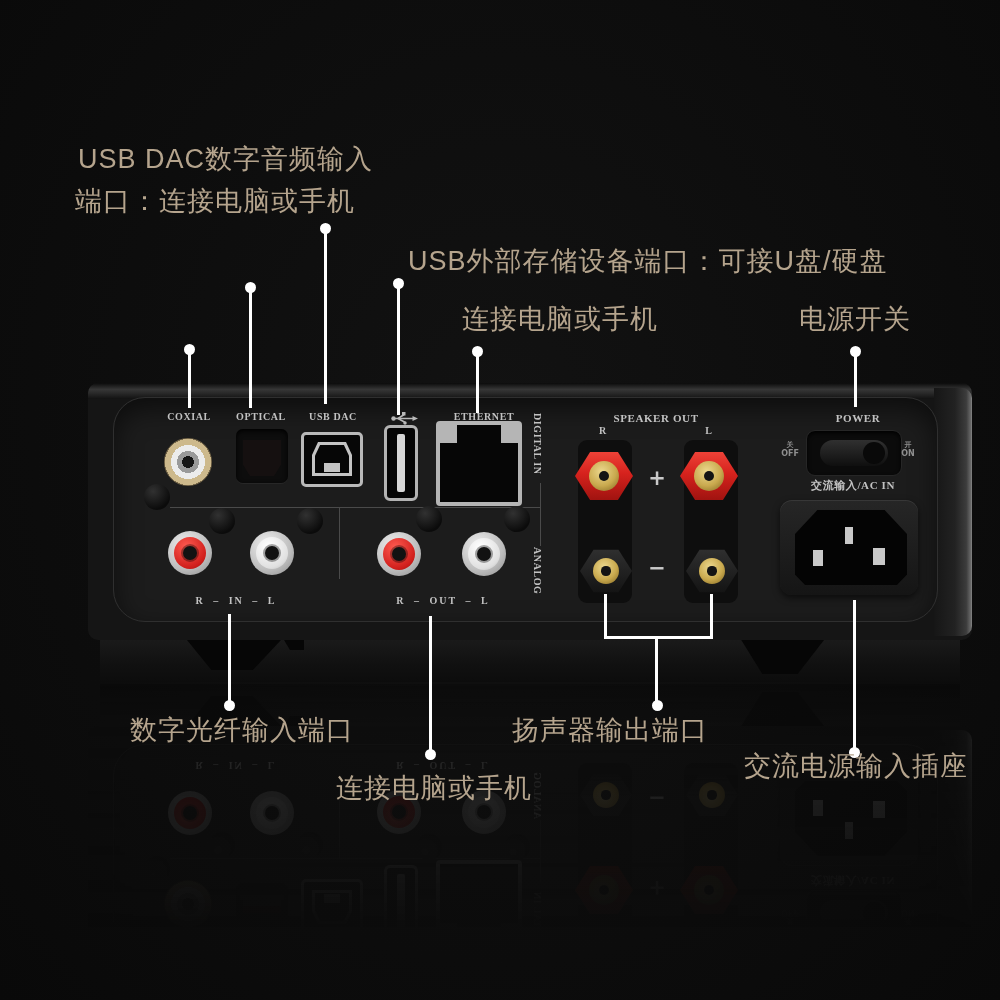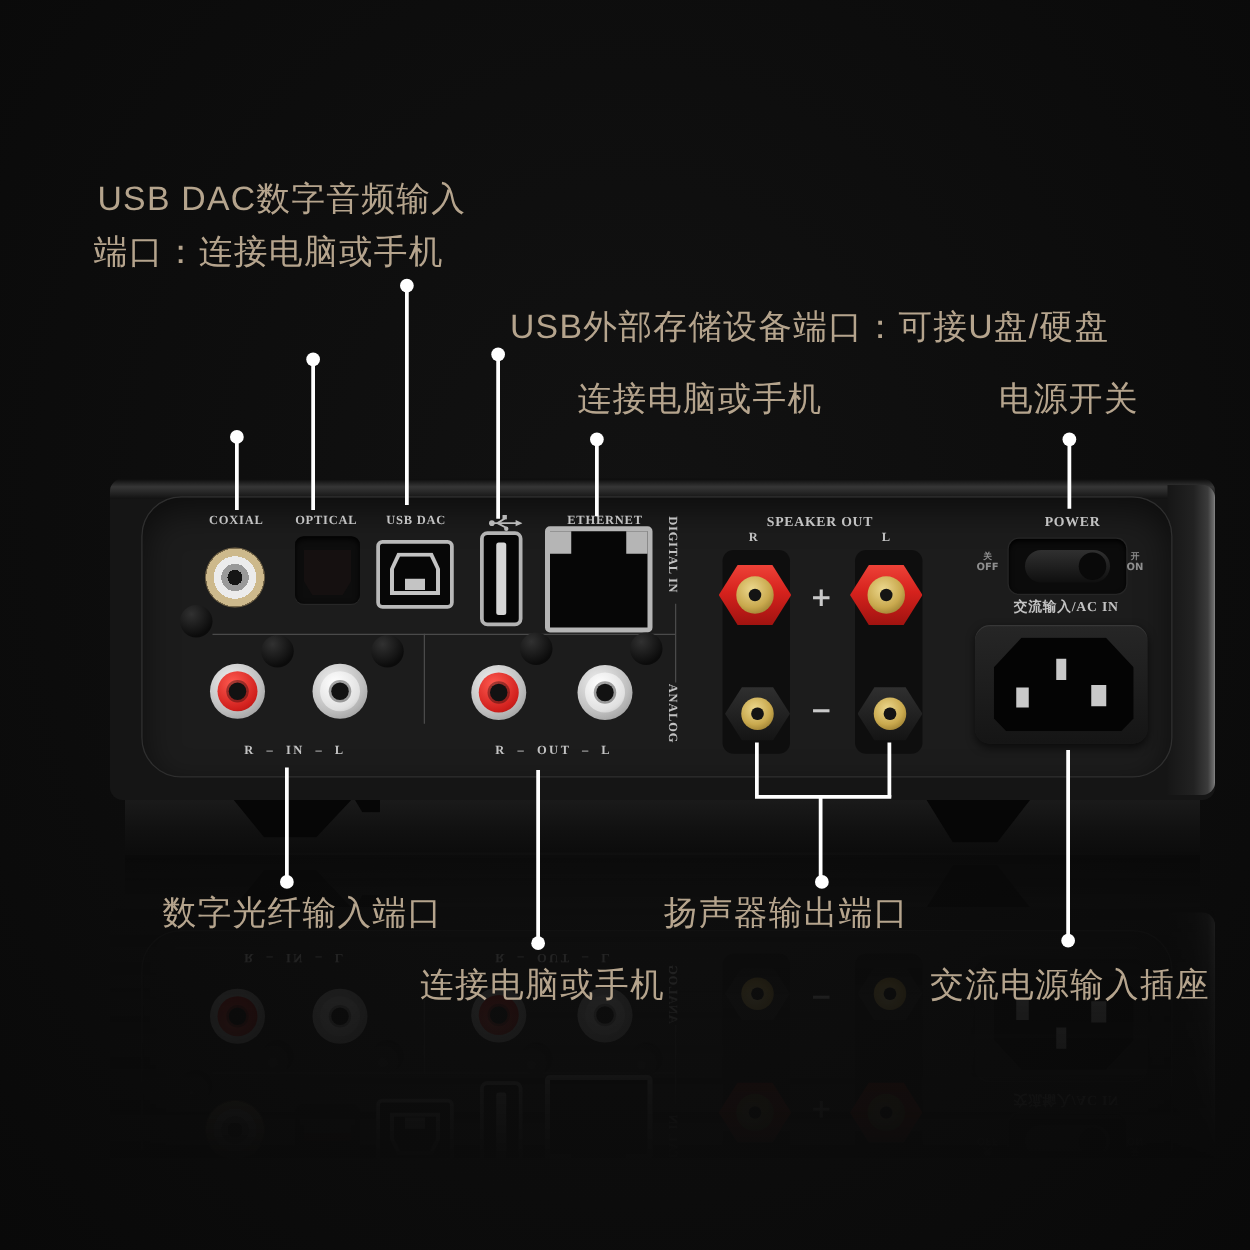--- a/index.html
+++ b/index.html
@@ -312,17 +312,17 @@
   <div class="cdot" style="left:425px;top:749px;"></div>
   <div class="cl" style="left:604px;top:594px;height:44px;"></div>
   <div class="cl" style="left:710px;top:594px;height:44px;"></div>
   <div class="clh" style="left:604px;top:636px;width:109px;"></div>
   <div class="cl" style="left:655px;top:636px;height:66px;"></div>
   <div class="cdot" style="left:652px;top:700px;"></div>
   <div class="cl" style="left:853px;top:600px;height:150px;"></div>
   <div class="cdot" style="left:849px;top:747px;"></div>
 
   <div class="cn" style="left:130px;top:712px;">数字光纤输入端口</div>
-  <div class="cn" style="left:531px;top:712px;">扬声器输出端口</div>
+  <div class="cn" style="left:512px;top:712px;">扬声器输出端口</div>
   <div class="cn" style="left:336px;top:770px;">连接电脑或手机</div>
-  <div class="cn" style="left:744px;top:770px;font-family:Liberation Serif, serif;">交流电源输入插座</div>
+  <div class="cn" style="left:744px;top:748px;font-family:Liberation Serif, serif;">交流电源输入插座</div>
 
 </div>
 
 </body></html>

